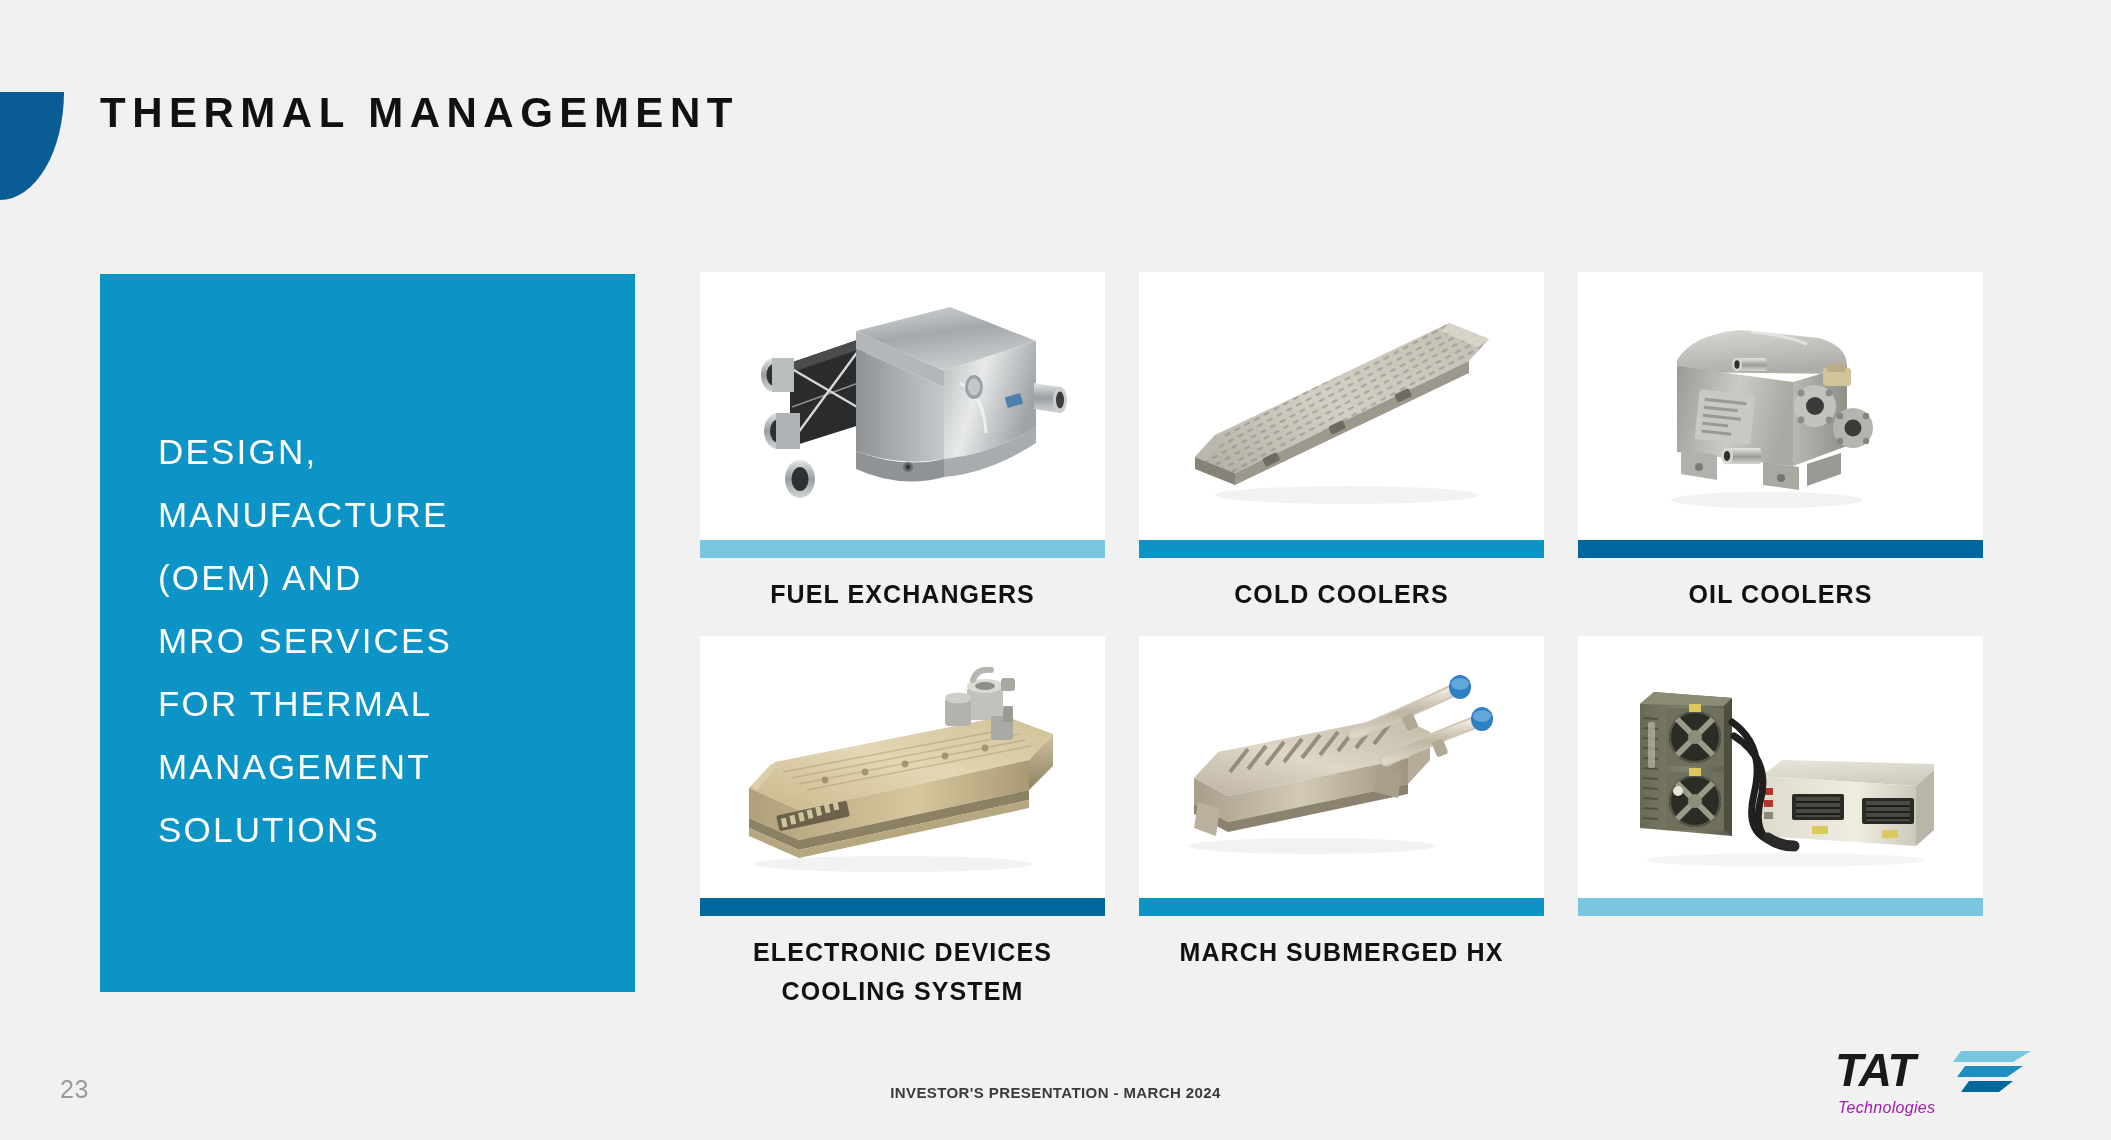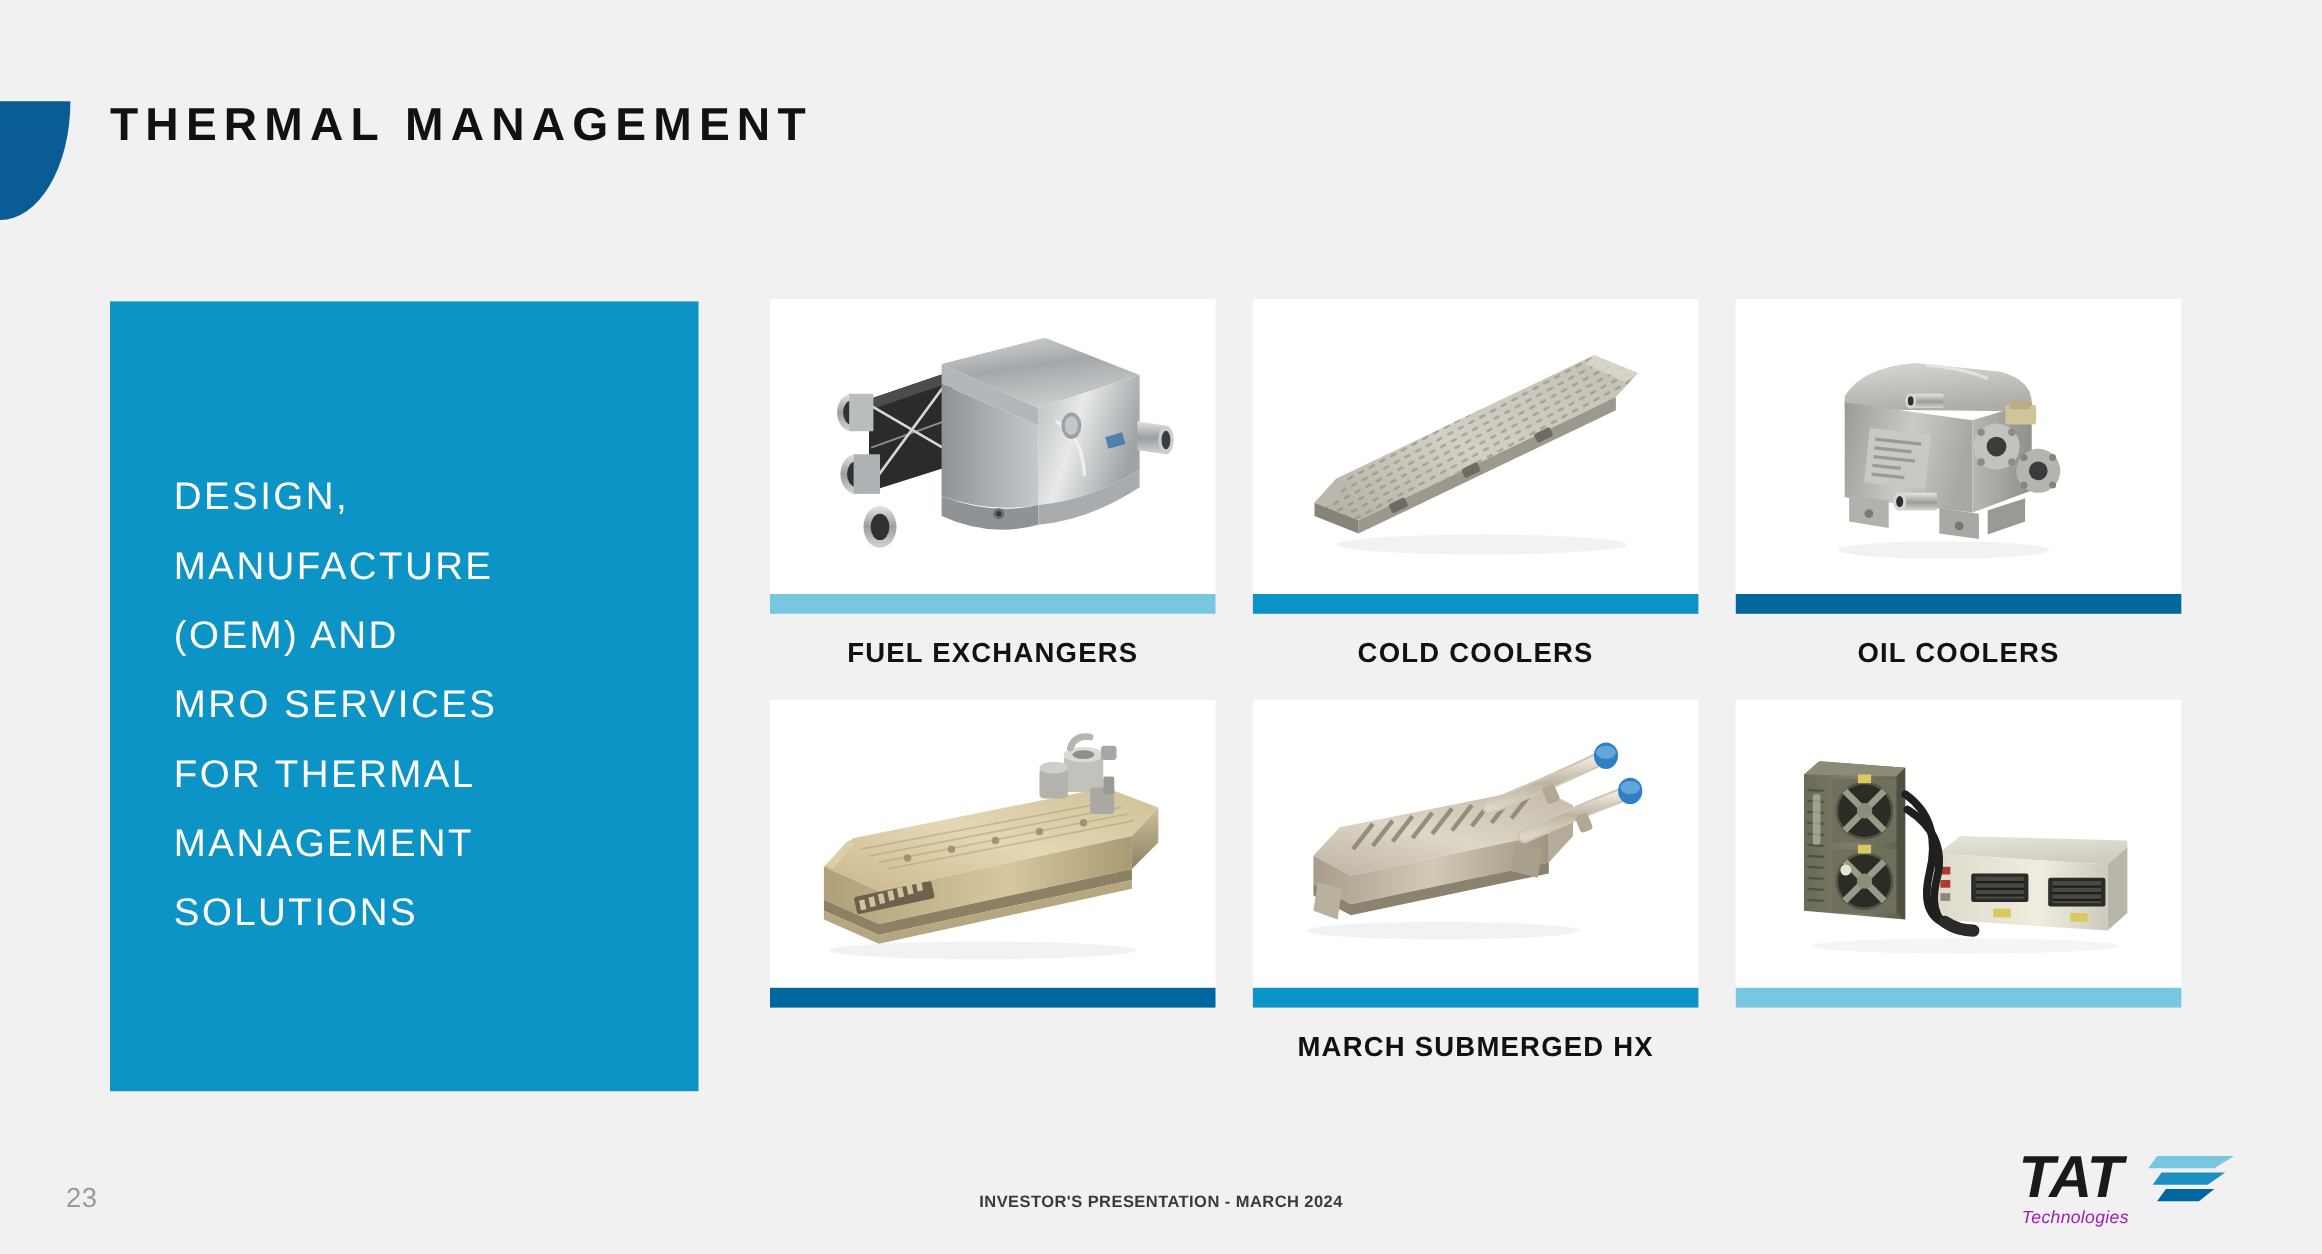--- a/index.html
+++ b/index.html
@@ -80,21 +80,21 @@
     text-align:center;
     font-size:15px; font-weight:bold; color:#3a3a3a;
     letter-spacing:0.4px;
   }
   #brand-logo {
     position:absolute; right:78px; top:1047px;
     width:198px; height:78px;
   }
   #brand-wordmark {
     position:absolute; left:0; top:0;
-    font-size:54px; font-weight:bold; font-style:italic;
+    font-size:46px; font-weight:bold; font-style:italic;
     color:#1a1a1a; letter-spacing:-1px; line-height:46px;
   }
   #brand-swoosh { position:absolute; left:118px; top:2px; }
   #brand-tagline {
     position:absolute; left:3px; top:52px;
     font-size:16px; font-style:italic; color:#a21caf;
     letter-spacing:0.3px;
   }
 </style>
 </head>
@@ -371,20 +371,22 @@
           <rect x="270" y="46" width="10" height="16" rx="2" fill="#9b9a95"></rect>
 
           <path d="M240 20 Q244 8 258 10" stroke="#b6b5b0" stroke-width="6" fill="none" stroke-linecap="round"></path>
         </g>
 
         <path d="M18 126 L38 104 L44 107 L24 130 Z" fill="#dccfa8"></path>
         <ellipse cx="160" cy="204" rx="140" ry="8" fill="#000" opacity="0.05"></ellipse>
       </svg>
     </div>
     <div class="accent-bar dark"></div>
+    <div class="card-caption">ELECTRONIC DEVICES
+COOLING SYSTEM</div>
   </div>
 
   <div class="product-card row2">
     <div class="card-media short">
       <svg width="340" height="215" viewBox="0 0 340 215">
         <defs>
           <linearGradient id="fsTop" x1="0" y1="1" x2="0.8" y2="0">
             <stop offset="0" stop-color="#bdb3a2"></stop>
               <stop offset="0.5" stop-color="#ded6c6"></stop>
               <stop offset="1" stop-color="#c7beac"></stop>

